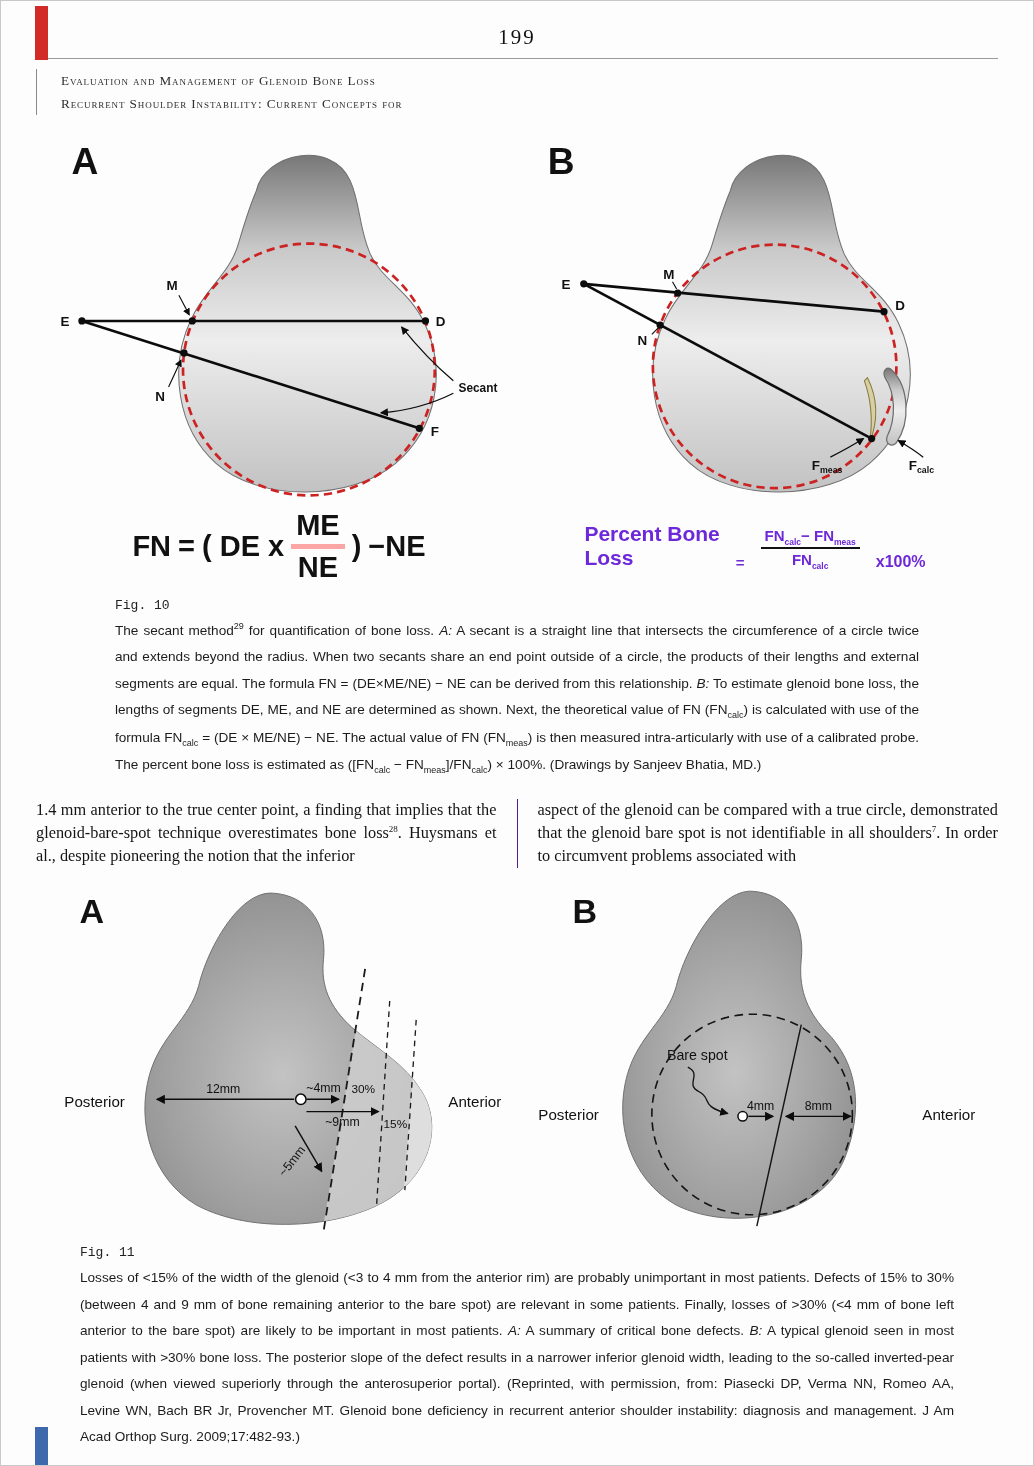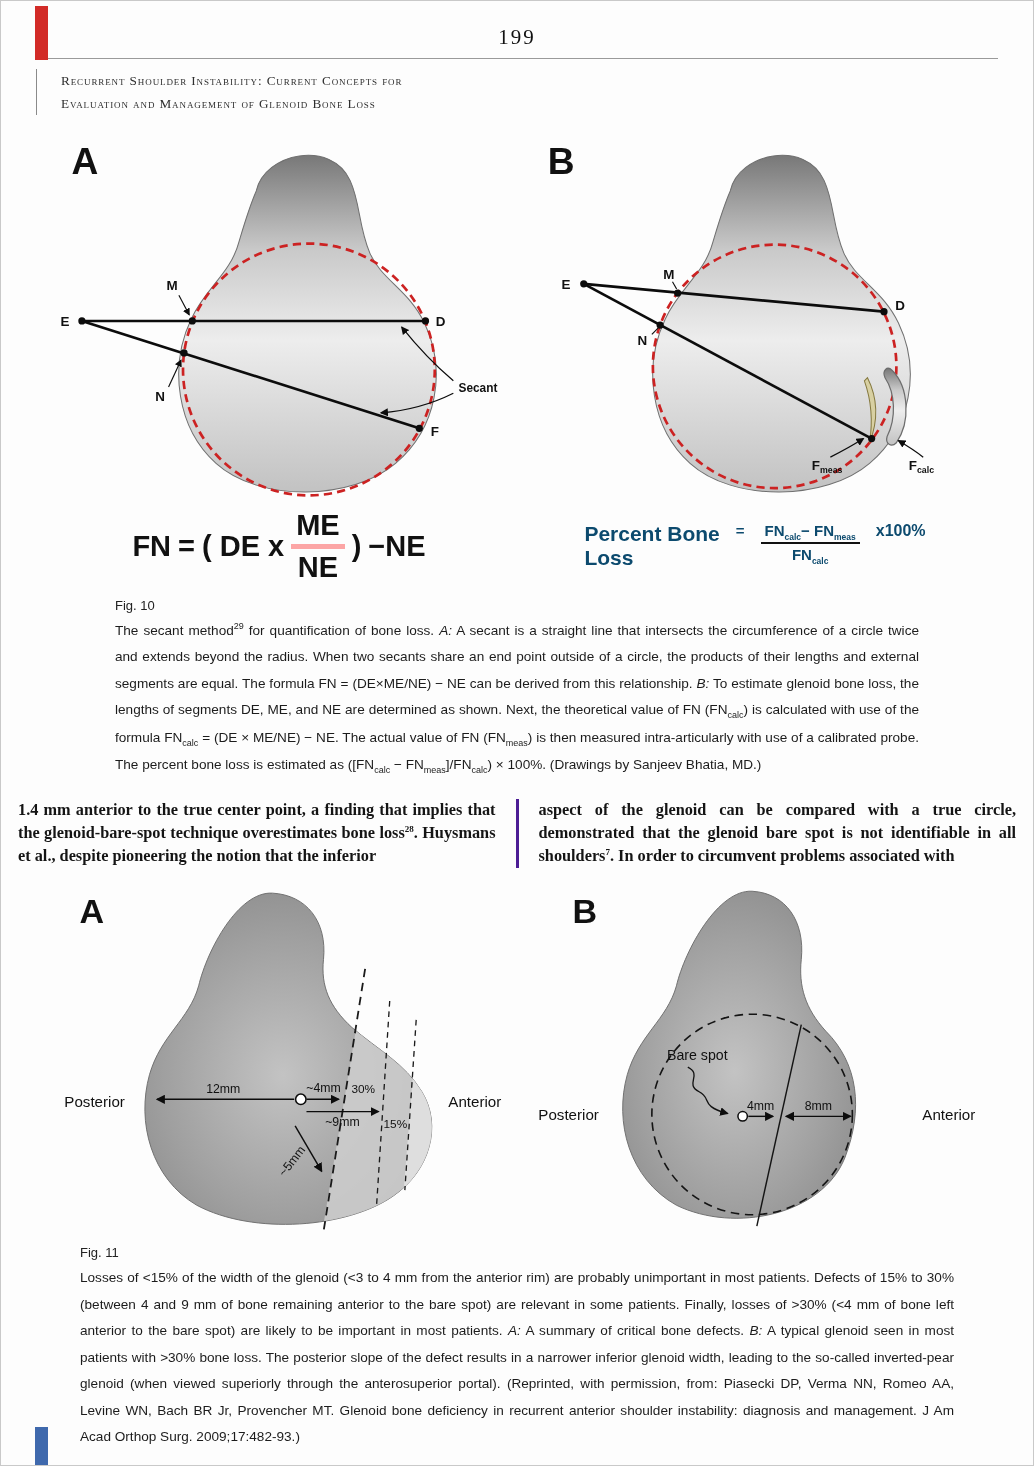--- a/index.html
+++ b/index.html
@@ -19,42 +19,42 @@
   .panel { flex:1; }
   .panel svg { width:100%; height:auto; display:block; }
 
   .formula-row  { display:flex; margin:0 40px; align-items:center; }
   .formula-cell { flex:1; display:flex; justify-content:center; }
   .formula-a { font-family:"Liberation Sans",sans-serif; font-weight:600; font-size:29px; color:#111;
                display:inline-flex; align-items:center; gap:7px; }
   .frac { display:inline-flex; flex-direction:column; align-items:center; }
   .frac .fnum { padding:0 5px 2px; border-bottom:5px solid #fca5a5; }
   .frac .fden { padding-top:2px; }
-  .formula-b { font-family:"Liberation Sans",sans-serif; font-weight:700; color:#0c4a6e;
-               display:inline-flex; align-items:flex-start; gap:16px; }
+  .formula-b { font-family:"Liberation Sans",sans-serif; font-weight:700; color:#6d28d9;
+               display:inline-flex; align-items:flex-end; gap:16px; }
   .fb-title { font-size:21px; line-height:1.15; }
   .fb-eq { font-size:15px; }
   .frac-b { font-size:15px; }
   .frac-b .fnum { border-bottom:2px solid #111; padding:0 4px 0; }
   .frac-b sub { font-size:8.5px; }
   .fb-tail { font-size:16px; }
 
   .fig-caption { font-family:"Liberation Sans",sans-serif; color:#1c1c1c; }
   .cap10 { margin:14px 114px 0; }
   .cap11 { margin:8px 79px 0; }
-  .fig-caption .fig-label { font-family:Liberation Sans, sans-serif; font-size:13px; color:#222;
+  .fig-caption .fig-label { font-family:Liberation Mono, monospace; font-size:13px; color:#222;
                             display:block; margin-bottom:5px; }
   .fig-caption p { font-size:13.6px; line-height:1.95; text-align:justify; }
   sup { font-size:9px; }
   .fig-caption sub { font-size:9px; }
 
-  .body-cols { display:flex; margin:20px 17px 0;font-weight:bold; }
+  .body-cols { display:flex; margin:20px 35px 0; }
   .body-col { flex:1; font-size:16.3px; line-height:1.4; text-align:justify; color:#141414; }
   .body-col.left  { padding-right:20px; }
-  .body-col.right { padding-left:20px; border-left:3px solid #4c1d95; }
+  .body-col.right { padding-left:20px; border-left:1px solid #4c1d95; }
 
   svg text { font-family:"Liberation Sans",sans-serif; fill:#111; }
   .panel-letter { font-size:36px; font-weight:700; }
   .glenoid-a { fill:url(#gradLight); stroke:#707070; stroke-width:1; }
   .glenoid-d { fill:url(#gradDark);  stroke:#6d6d6d; stroke-width:1; }
   .red-dash  { fill:none; stroke:var(--circle-red,#cc2222); stroke-width:2.6; stroke-dasharray:8 5; }
   .secant-line { stroke:#0c0c0c; stroke-width:2.6; }
   .dot  { fill:#0c0c0c; }
   .thin { stroke:#0c0c0c; stroke-width:1.1; }
   .pt { font-size:13px; font-weight:700; }
@@ -102,22 +102,22 @@
 
 <div class="page">
   <div class="tab-red"></div>
   <div class="tab-blue"></div>
 
   <div class="page-number">199</div>
   <div class="top-rule"></div>
 
   <div class="header">
     <div class="header-right">
+      <div>Evaluation and Management of Glenoid Bone Loss</div>
       <div>Recurrent Shoulder Instability: Current Concepts for</div>
-      <div>Evaluation and Management of Glenoid Bone Loss</div>
     </div>
   </div>
 
   <div class="fig-panels">
     <div class="panel">
       <svg viewBox="0 0 440 370">
         <text class="panel-letter" x="18" y="46">A</text>
         <path class="glenoid-a" d="M 197 62 C 205 25 270 12 288 52 C 298 74 296 96 307 122 C 318 148 345 158 360 190 C 382 236 372 292 332 326 C 290 362 200 364 158 326 C 120 292 112 232 134 186 C 148 156 172 142 180 112 C 186 92 190 78 197 62 Z"></path>
         <circle class="red-dash" cx="248" cy="235" r="122"></circle>
         <line class="secant-line" x1="28" y1="188" x2="361" y2="188"></line>

